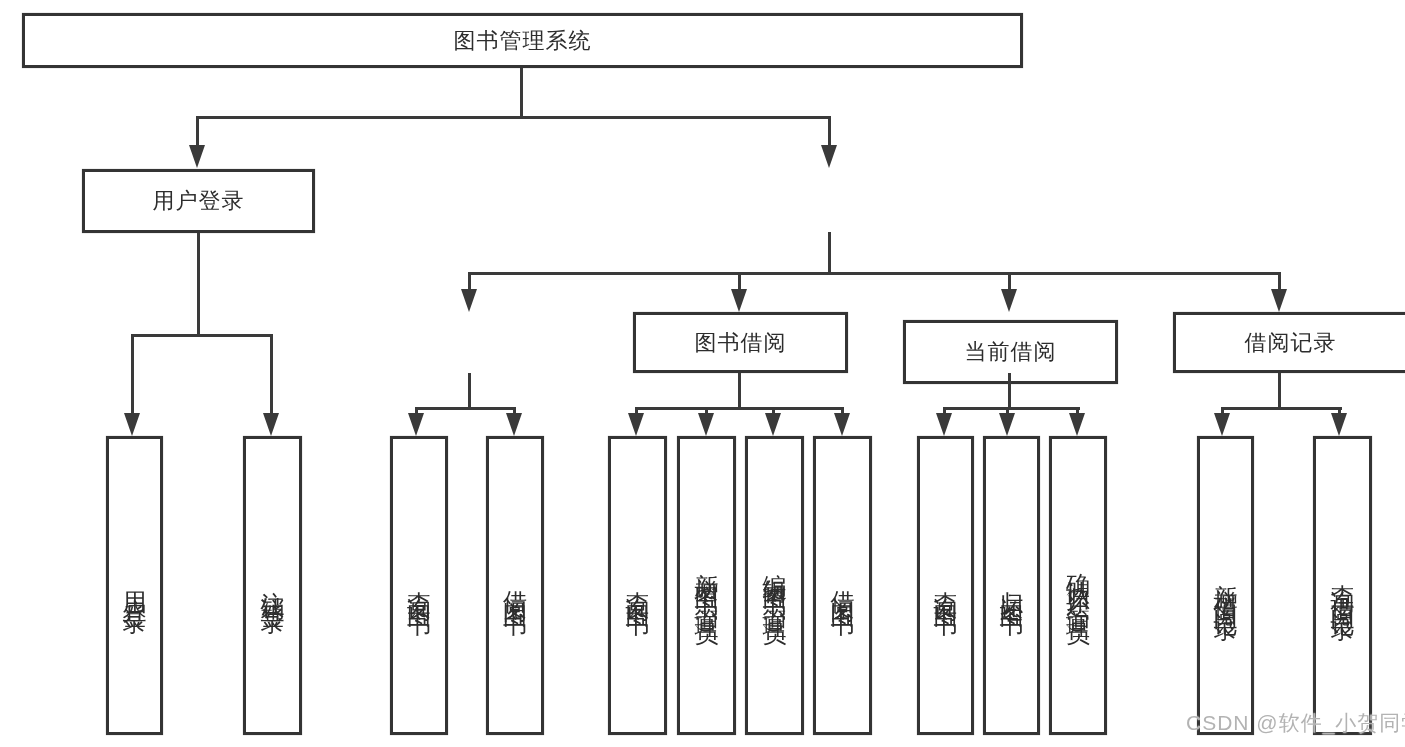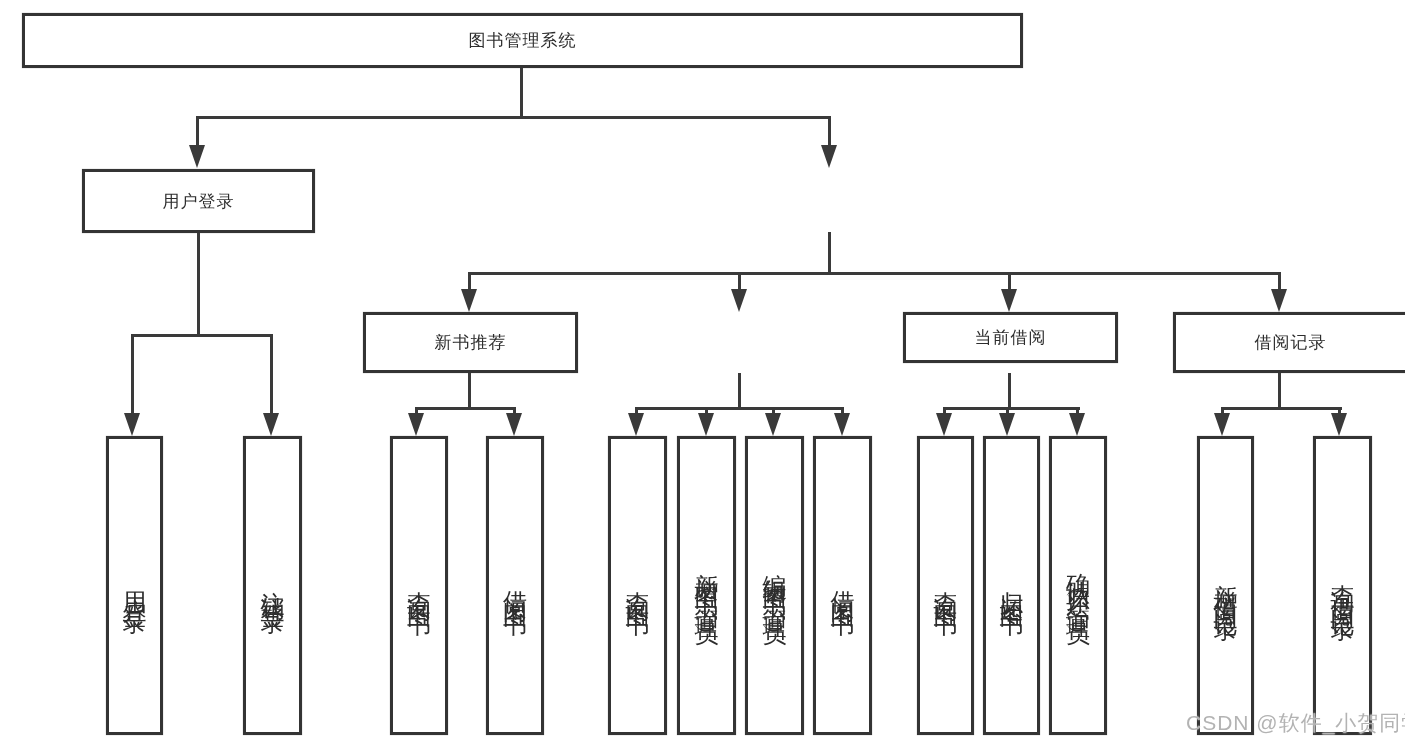--- a/index.html
+++ b/index.html
@@ -16,21 +16,21 @@
   }
   .box{
     position:absolute;
     box-sizing:border-box;
     border:3px solid #343434;
     background:#fff;
     display:flex;
     align-items:center;
     justify-content:center;
     color:var(--text);
-    font-size:17px;
+    font-size:22px;
     letter-spacing:1px;
     box-shadow:0 0 1px rgba(90,90,90,.55);
   }
   .vbox{
     writing-mode:vertical-rl;
     font-size:24px;
     letter-spacing:7px;
     line-height:1;
   }
   .h{position:absolute;height:3px;background:var(--line);}
@@ -54,22 +54,22 @@
 </style>
 </head>
 <body>
 
 <div class="canvas">
 
   <div class="box" style="left:22px;top:13px;width:1001px;height:55px">图书管理系统</div>
 
   <div class="box" style="left:82px;top:169px;width:233px;height:64px">用户登录</div>
 
-  <div class="box" style="left:363px;top:312px;width:215px;height:61px">新书推荐</div>
-  <div class="box" style="left:903px;top:312px;width:215px;height:51px">当前借阅</div>
+  <div class="box" style="left:633px;top:312px;width:215px;height:61px">图书借阅</div>
+  <div class="box" style="left:903px;top:320px;width:215px;height:64px">当前借阅</div>
   <div class="box" style="left:1173px;top:312px;width:235px;height:61px">借阅记录</div>
 
   <div class="box vbox" style="left:106px;top:436px;width:57px;height:299px">用户登录</div>
   <div class="box vbox" style="left:243px;top:436px;width:59px;height:299px">注销登录</div>
 
   <div class="box vbox" style="left:390px;top:436px;width:58px;height:299px">查询图书</div>
   <div class="box vbox" style="left:486px;top:436px;width:58px;height:299px">借阅图书</div>
 
   <div class="box vbox" style="left:608px;top:436px;width:59px;height:299px">查询图书</div>
   <div class="box vbox" style="left:677px;top:436px;width:59px;height:299px">新增图书（管理员）</div>

